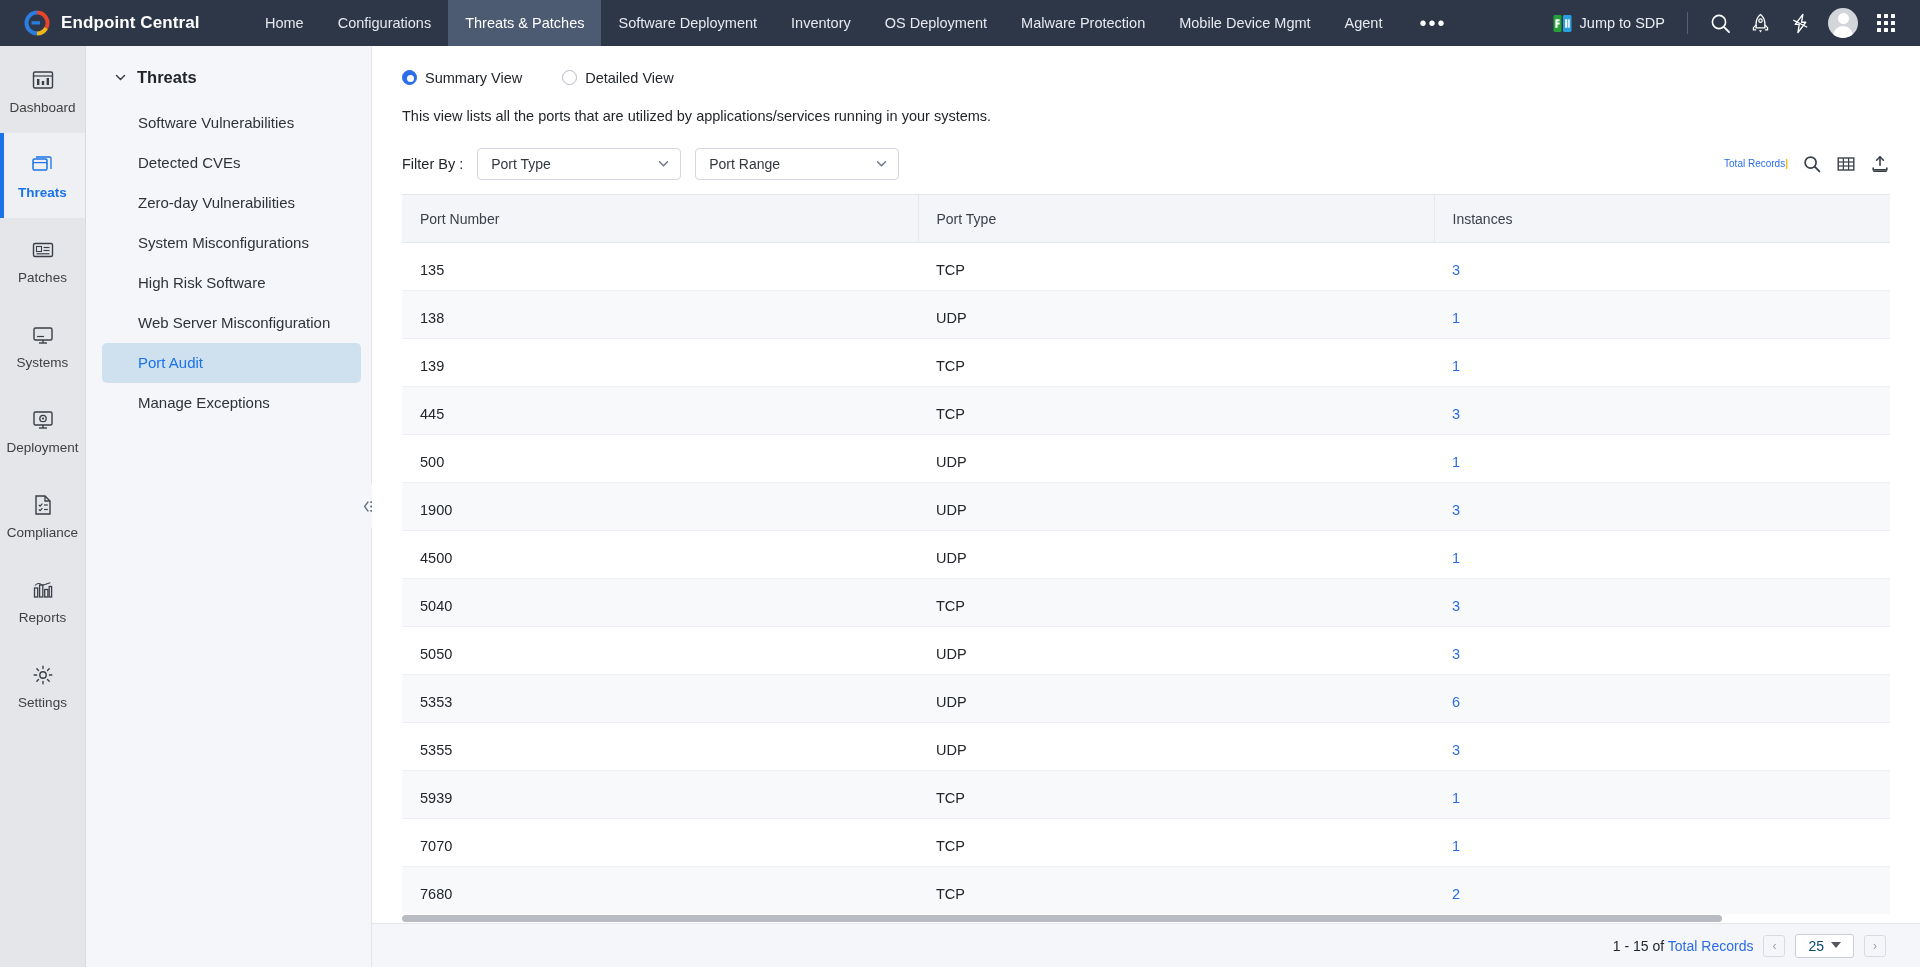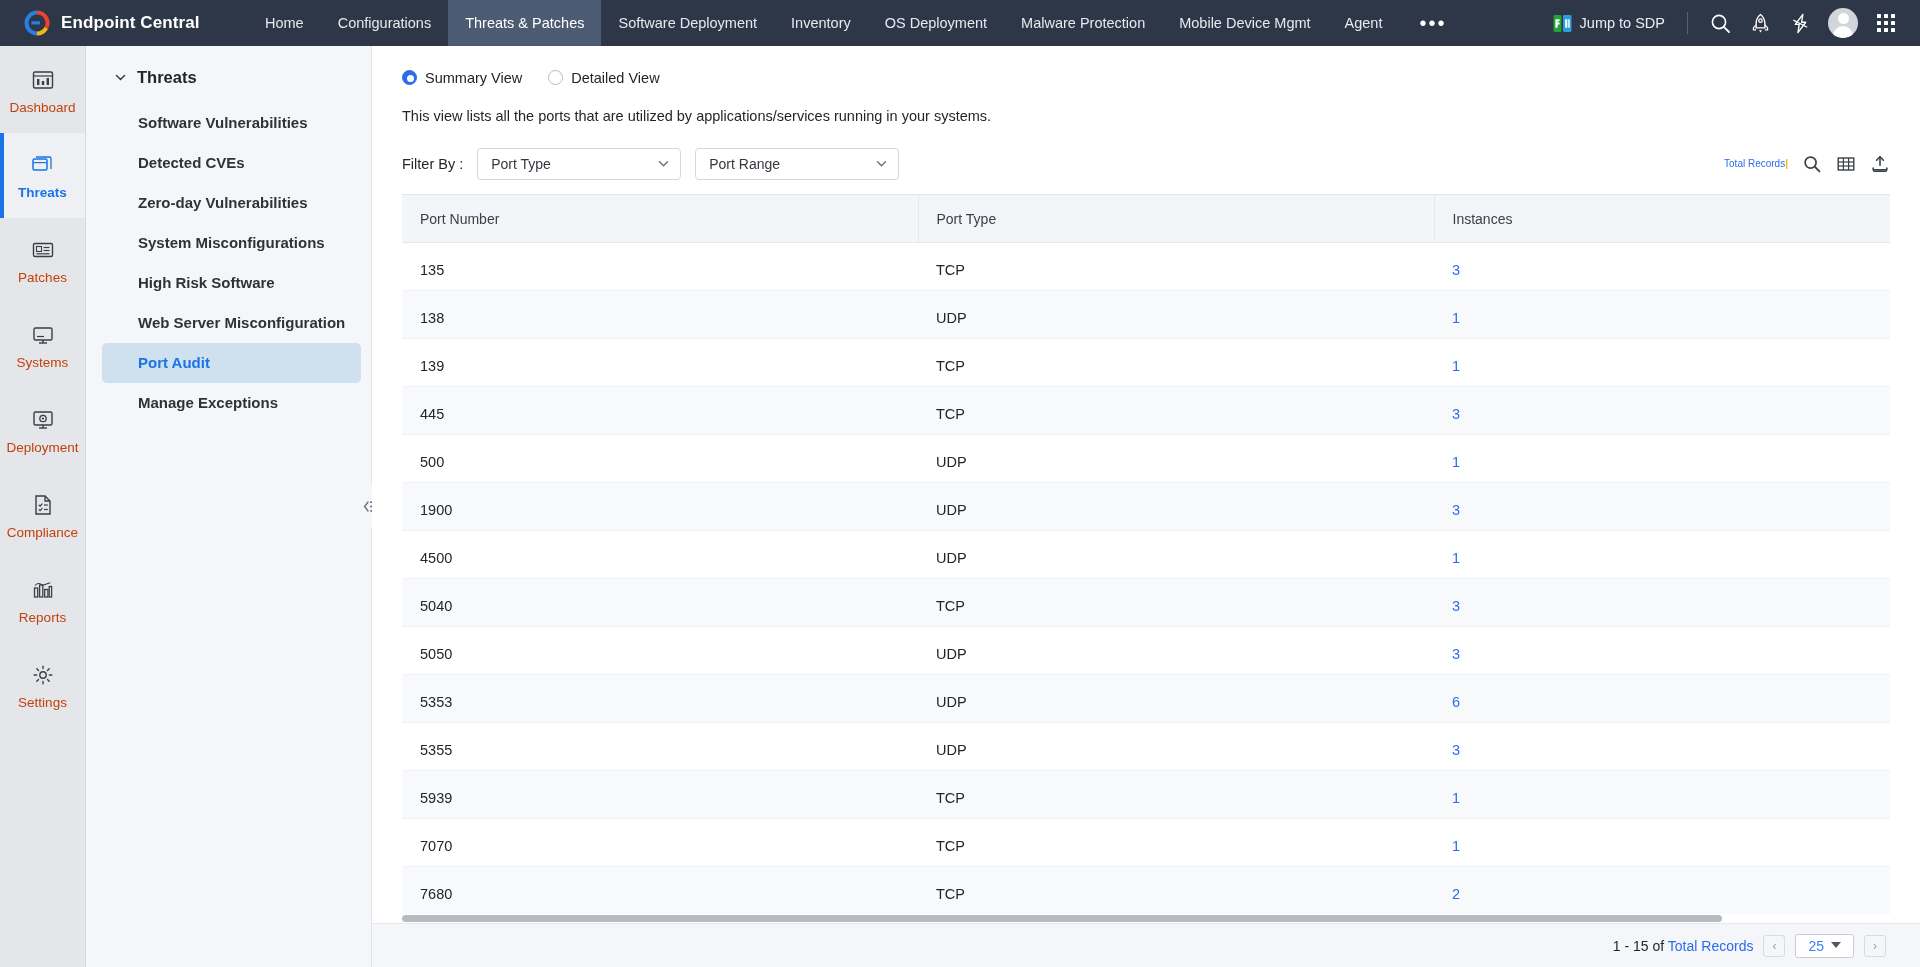--- a/index.html
+++ b/index.html
@@ -47,53 +47,53 @@
   .body { display: flex; flex: 1 1 auto; min-height: 0; }
 
   
   .rail {
     width: 86px; background: #e4e6ea; flex: 0 0 86px;
     display: flex; flex-direction: column; padding-top: 2px;
     border-right: 1px solid #d6d9de;
   }
   .rail-item {
     height: 85px; display: flex; flex-direction: column; align-items: center; justify-content: center;
-    gap: 7px; font-size: 13.5px; color: #c2410c; cursor: pointer; position: relative;
+    gap: 7px; font-size: 13.5px; color: #404040; cursor: pointer; position: relative;
   }
   .rail-item .glyph { width: 26px; height: 26px; display: flex; align-items: center; justify-content: center; }
   .rail-item.active { background: #eef0f3; color: #1a73e8; font-weight: bold; }
   .rail-item.active::before { content:""; position:absolute; left:0; top:0; bottom:0; width:4px; background:#1a73e8; }
 
   
   .subnav {
     width: 286px; flex: 0 0 286px; background: #f4f6f9; position: relative;
     border-right: 1px solid #e1e4ea; padding-top: 12px;
   }
   .subnav-title {
     display: flex; align-items: center; gap: 10px; padding: 10px 0 16px 28px;
     font-size: 16.5px; font-weight: bold; color: #22262b; cursor: pointer;
   }
   .chev { font-size: 13px; color: #4a4f57; display:inline-block; }
   .subnav-item {
     padding: 10px 14px 10px 36px; margin: 0 10px 0 16px; font-size: 15px; color: #2f3338;
-    border-radius: 5px; cursor: pointer; line-height: 20px; font-weight: bold;
+    border-radius: 5px; cursor: pointer; line-height: 20px;
   }
   .subnav-item.active { background: #cfe0ef; color: #1a73e8; }
   .collapse-handle {
     position: absolute; right: -14px; top: 438px; width: 28px; height: 44px;
     background: #f4f6f9; border-radius: 0 6px 6px 0;
     display: flex; align-items: center; justify-content: center; cursor: pointer;
     color: #6b7280;
   }
 
   
   .main { flex: 1 1 auto; min-width: 0; background: #ffffff; display: flex; flex-direction: column; position: relative; }
   .main-inner { padding: 18px 0 0 0; display: flex; flex-direction: column; height: 100%; min-height: 0; }
 
-  .viewrow { display: flex; align-items: center; gap: 26px; padding: 0 0 0 30px; height: 28px; }
+  .viewrow { display: flex; align-items: center; gap: 40px; padding: 0 0 0 30px; height: 28px; }
   .radio { display: flex; align-items: center; gap: 8px; font-size: 14.5px; color: #22262b; cursor: pointer; }
   .radio .dot {
     width: 15px; height: 15px; border-radius: 50%; border: 1px solid #b6bcc6; background: #fff;
     display: inline-block; position: relative; flex: 0 0 15px;
   }
   .radio.on .dot { background: #2b6ce8; border-color: #2b6ce8; }
   .radio.on .dot::after {
     content:""; position:absolute; left:4px; top:4px; width:7px; height:7px; border-radius:50%; background:#fff;
   }
   .desc { padding: 16px 0 0 30px; font-size: 14.5px; color: #22262b; }
@@ -137,21 +137,21 @@
     display: flex; align-items: center; justify-content: flex-end; padding-right: 34px; gap: 10px;
   }
   .pg-text { font-size: 14px; color: #22262b; }
   .pg-text .lnk { color: #2b6ce8; cursor: pointer; }
   .pg-btn {
     width: 22px; height: 22px; border: 1px solid #d8dce2; border-radius: 3px; background: #f4f6f9;
     display: flex; align-items: center; justify-content: center; color: #9aa0a8; font-size: 12px; cursor: pointer;
   }
   .pg-select {
     height: 24px; min-width: 52px; border: 1px solid #c9ced6; border-radius: 3px; background: #fff;
-    display: flex; align-items: center; gap: 7px; padding: 0 12px; font-size: 14px; color: #3b82f6; cursor: pointer;
+    display: flex; align-items: center; gap: 7px; padding: 0 12px; font-size: 14px; color: #0c4a6e; cursor: pointer;
   }
   .pg-select .caret { font-size: 9px; color: #55595f; }
   svg { display: block; }
 </style>
 </head>
 <body>
 
 <div id="app">
 
   <div class="topbar">

